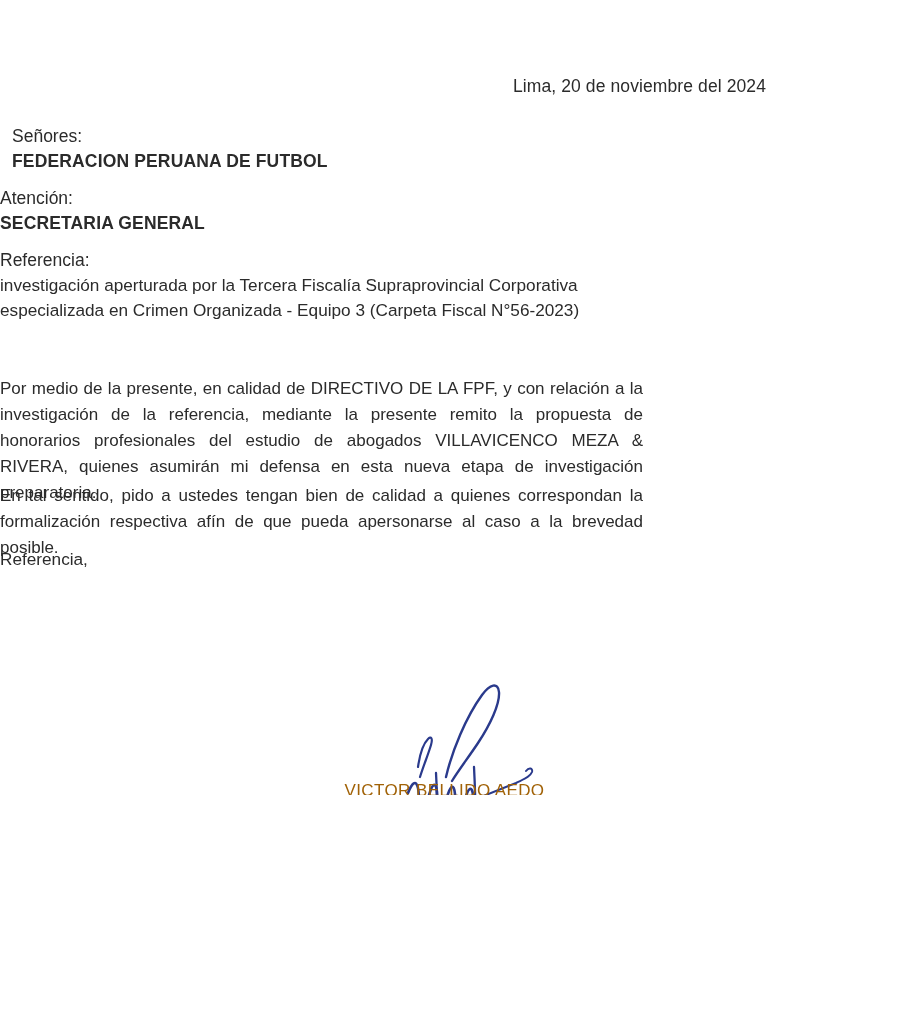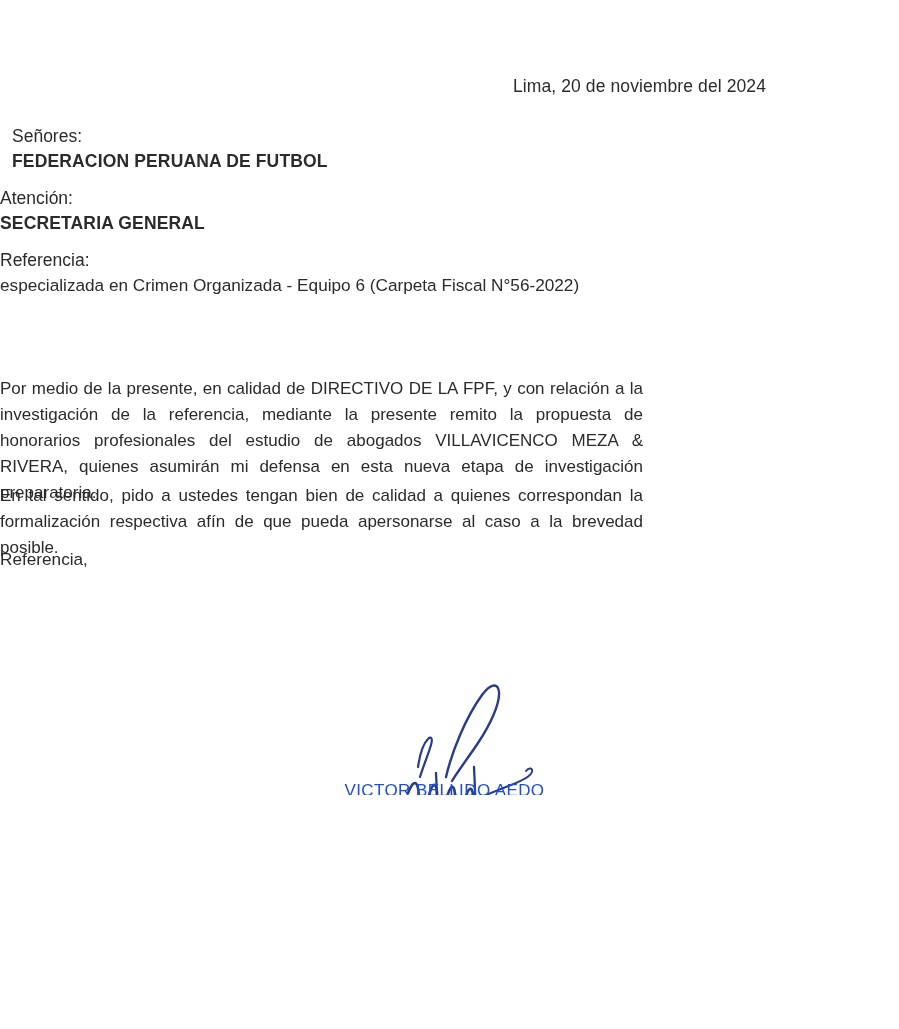--- a/index.html
+++ b/index.html
@@ -105,21 +105,21 @@
 
   .sig-name {
     position: absolute;
     left: 123px;
     top: 780px;
     width: 643px;
     text-align: center;
     font-size: 17px;
     letter-spacing: 0.4px;
     line-height: 22px;
-    color: #1d4ed8;
+    color: #a16207;
   }
   .sig-role {
     position: absolute;
     left: 123px;
     top: 801px;
     width: 643px;
     text-align: right;
     font-size: 14px;
     line-height: 22px;
     color: #be185d;
@@ -146,21 +146,22 @@
     <div class="strong">FEDERACION PERUANA DE FUTBOL</div>
   </div>
 
   <div class="blk content" id="blk-atencion">
     <div class="lbl">Atención:</div>
     <div class="strong">SECRETARIA GENERAL</div>
   </div>
 
   <div class="blk content" id="blk-referencia">
     <div class="lbl">Referencia:</div>
-    <div class="ref-line">especializada en Crimen Organizada - Equipo 6 (Carpeta Fiscal N°56-2022)</div>
+    <div class="ref-line">investigación aperturada por la Tercera Fiscalía Supraprovincial Corporativa</div>
+    <div class="ref-line">especializada en Crimen Organizada - Equipo 3 (Carpeta Fiscal N°56-2023)</div>
   </div>
 
 
   <div class="blk content" id="blk-body1">
     <p class="para last-full">Por medio de la presente, en calidad de DIRECTIVO DE LA FPF, y con relación a la investigación de la referencia, mediante la presente remito la propuesta de honorarios profesionales del estudio de abogados VILLAVICENCO MEZA &amp; RIVERA, quienes asumirán mi defensa en esta nueva etapa de investigación preparatoria.</p>
   </div>
 
   <div class="blk content" id="blk-body2">
     <p class="para last-full">En tal sentido, pido a ustedes tengan bien de calidad a quienes correspondan la formalización respectiva afín de que pueda apersonarse al caso a la brevedad posible.</p>
   </div>

